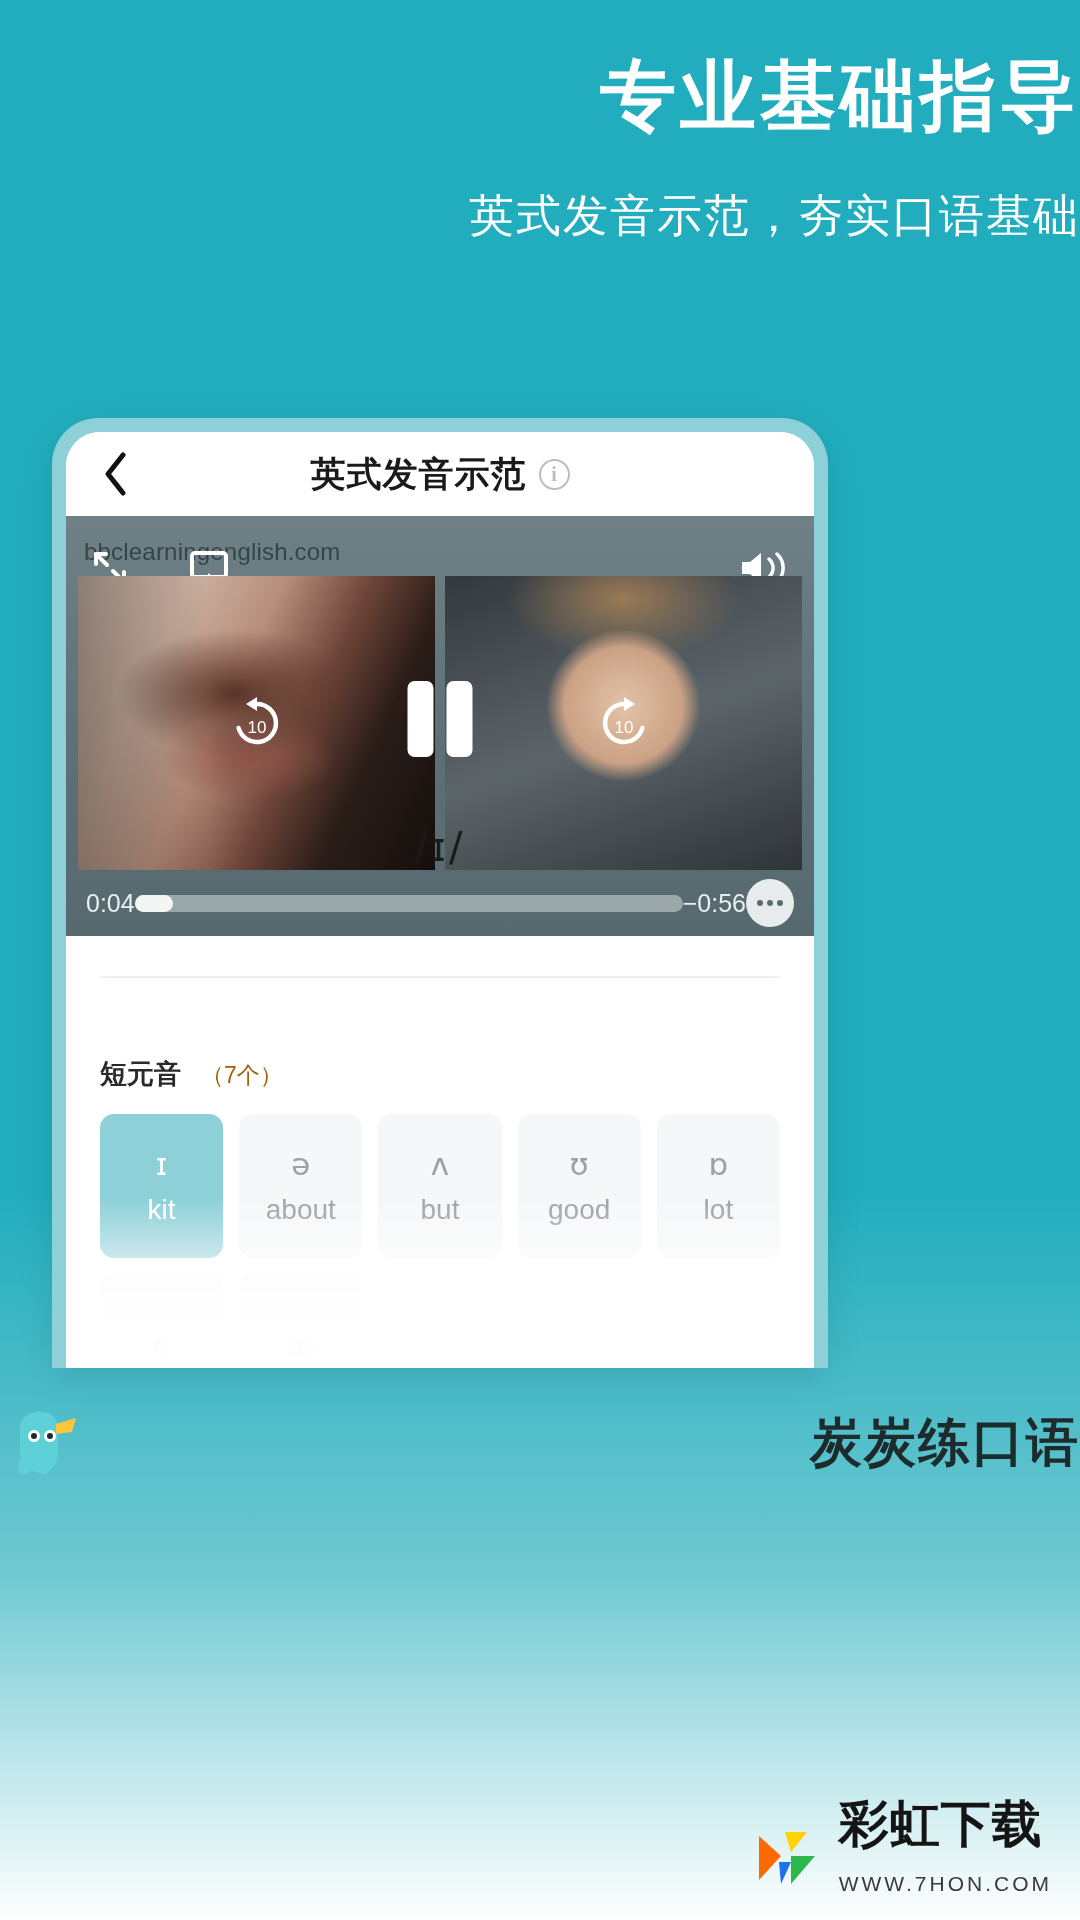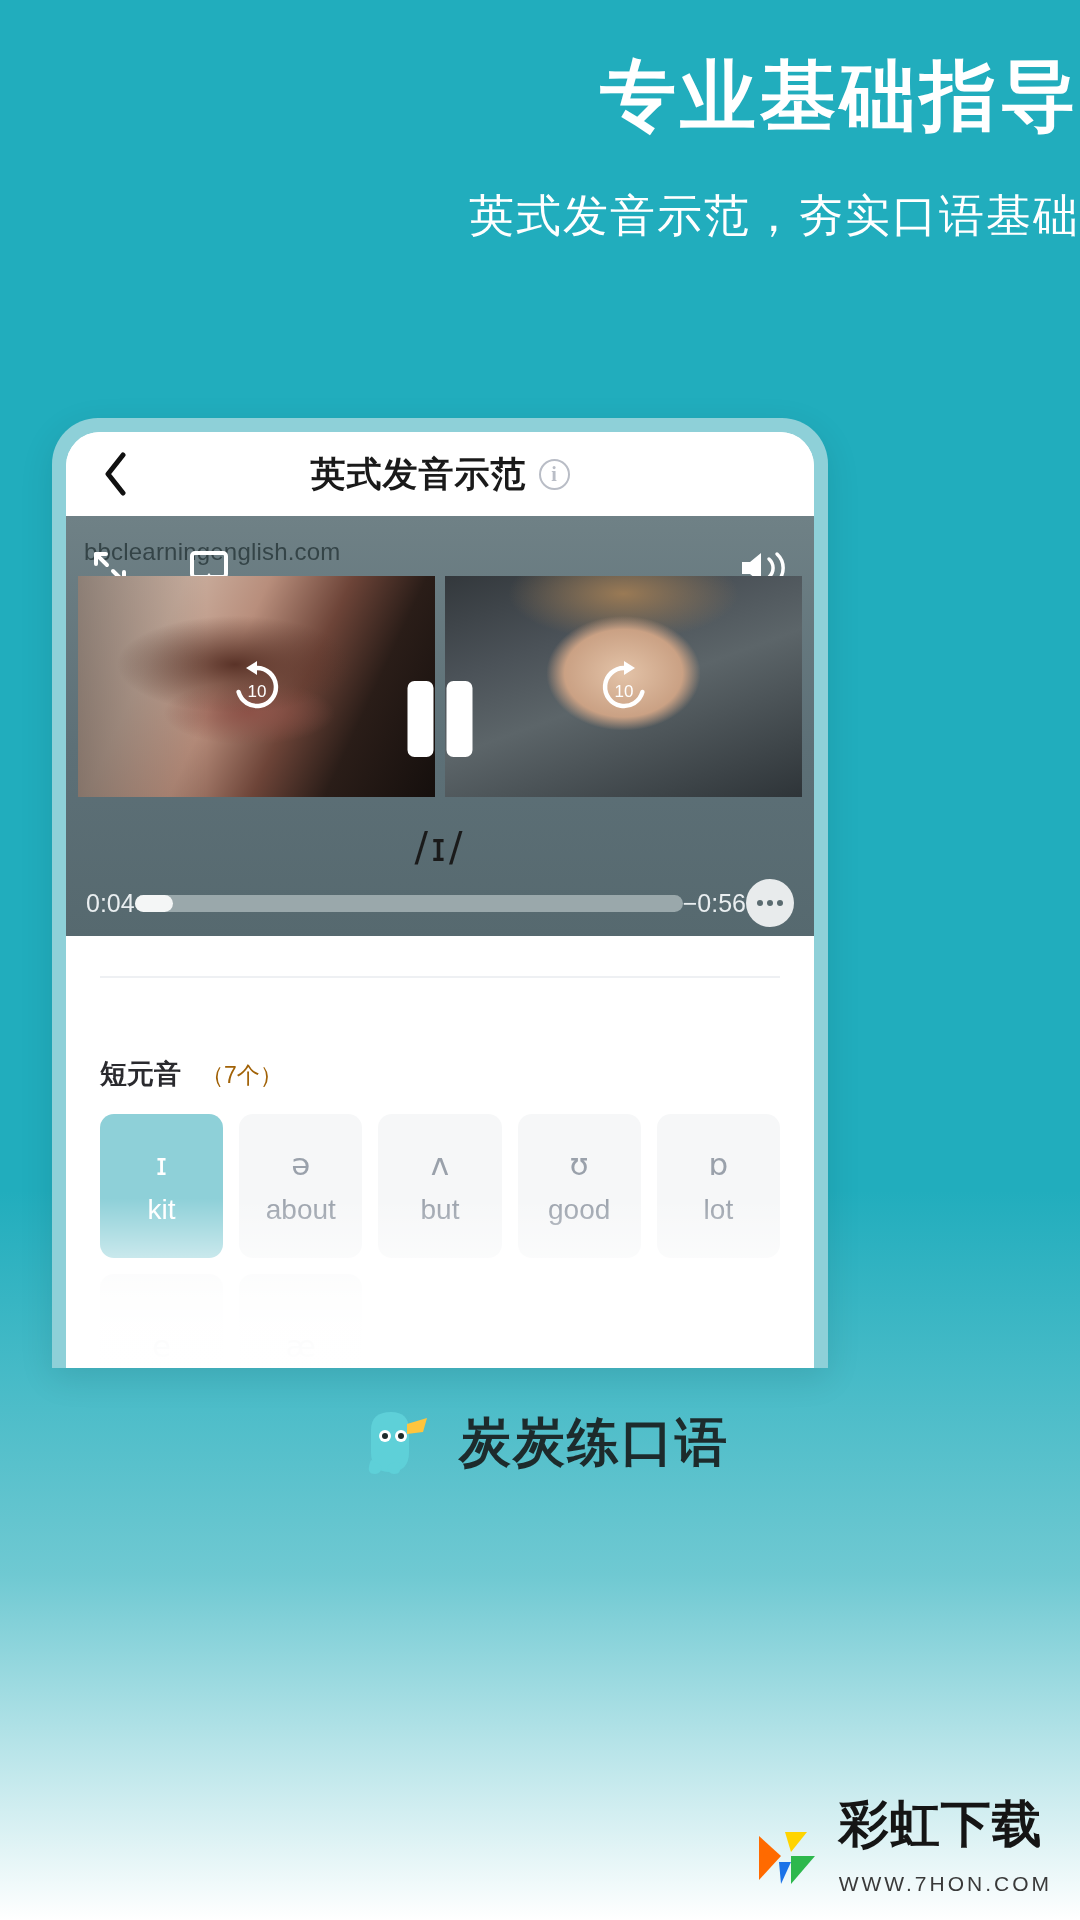--- a/index.html
+++ b/index.html
@@ -94,21 +94,21 @@
     position: absolute; left: 24px; top: 32px;
     display: flex; gap: 58px; align-items: flex-start;
   }
   .vtop-right {
     position: absolute; right: 22px; top: 30px;
     display: flex; align-items: center; color: #fff;
   }
 
   .video-frames {
     position: absolute; left: 12px; right: 12px; top: 60px;
-    height: 221px;
+    height: 294px;
     display: flex; gap: 10px;
   }
   .vframe { flex: 1; position: relative; overflow: hidden; background: #111; }
 
   
   .face-left {
     position: absolute; inset: 0;
     background:
       radial-gradient(ellipse 60% 40% at 44% 40%, #5a3328 0%, rgba(90,51,40,0) 55%),
       radial-gradient(ellipse 40% 24% at 48% 62%, #8d5248 0%, rgba(141,82,72,0) 60%),
@@ -219,21 +219,21 @@
 
   .fade-mask {
     position: absolute; left: 0; right: 0; bottom: 0; height: 170px;
     background: linear-gradient(180deg, rgba(255,255,255,0) 0%, rgba(255,255,255,.92) 62%, #fff 100%);
     pointer-events: none;
   }
 
   
   .brand {
     position: absolute; left: 0; right: 0; top: 1400px;
-    display: flex; align-items: center; justify-content: center; gap: 22px;
+    display: flex; align-items: center; justify-content: space-between; gap: 22px;
   }
   .brand-logo { width: 86px; height: 86px; position: relative; }
   .brand-name {
     font-size: 52px; font-weight: bold; color: #1d2b2c; letter-spacing: 2px;
   }
 
   
   .watermark {
     position: absolute; right: 28px; bottom: 24px;
     display: flex; align-items: flex-end; gap: 14px;

